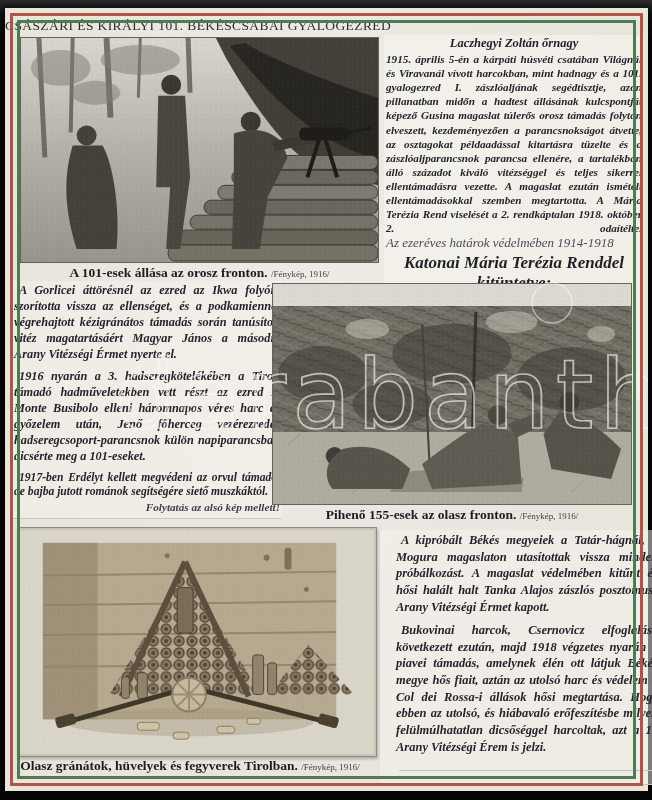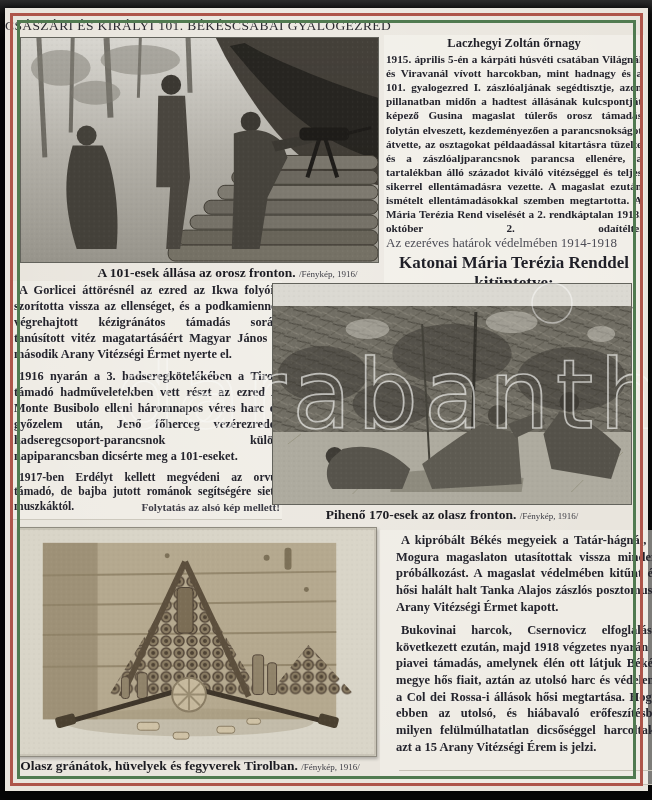--- a/index.html
+++ b/index.html
@@ -31,26 +31,26 @@
   .photo-russian{left:15px;top:29px;width:357px;height:224px;}
   .photo-italian{left:267px;top:275px;width:358px;height:220px;}
   .photo-postcard{left:12px;top:519px;width:358px;height:228px;border:1px solid #8f8b80;
     box-shadow:1px 2px 3px rgba(0,0,0,.25);}
 
   .caption{
     position:absolute;text-align:center;font-weight:700;font-size:13.5px;color:#1c1c22;
     white-space:nowrap;
   }
   .caption .credit{font-weight:400;font-size:9px;color:#3d3d45;}
-  .cap-russian{left:15px;top:257px;width:359px;margin-left:28px;}
+  .cap-russian{left:15px;top:257px;width:359px;}
   .cap-italian{left:267px;top:499px;width:360px;}
   .cap-tirol{left:0;top:750px;width:370px;}
 
   
-  .txt{color:#24242d;text-align:justify;font-weight:700;}
+  .txt{color:#24242d;text-align:justify;font-weight:700;font-style:italic;}
   .officer-block{
     position:absolute;left:379px;top:27px;width:256px;
     background:rgba(248,246,240,.55);padding:1px 2px;
   }
   .officer-heading{text-align:center;font-size:12.5px;font-weight:700;margin:0 0 1px;color:#1f1f27;}
   .officer-bio{font-size:11.2px;line-height:1.26;margin:0;}
   .motto{font-weight:400;font-size:13px;color:#4c4c55;white-space:nowrap;}
   .award-line{text-align:center;font-size:17px;font-weight:700;margin:1px 0 0;color:#1f1f27;}
   .medals{margin:2px 0 0 52px;width:158px;}
   .medal-row{display:flex;justify-content:space-between;font-size:11.4px;font-weight:700;line-height:1.38;color:#22222b;}
@@ -217,21 +217,21 @@
         <path d="M70,165 C100,158 120,168 138,185 L130,205 L60,205 C52,196 52,180 62,172 Z" fill="#57544c"></path>
         <circle cx="226" cy="131" r="10" fill="#4a473f"></circle>
         <path d="M210,140 C190,150 170,165 150,180 L160,205 L250,200 L246,150 Z" fill="#5e5b52"></path>
         <path d="M236,140 L268,128 L274,140 L244,154 Z" fill="#57544c"></path>
         <circle cx="298" cy="118" r="10" fill="#3f3c36"></circle>
         <path d="M288,128 C310,130 330,145 350,165 L340,195 L280,185 L272,150 Z" fill="#55524a"></path>
         <rect width="360" height="220" fill="url(#grain2)"></rect>
       </svg>
     </div>
     <div class="caption cap-italian">
-      <span>Pihenő 170-esek az olasz fronton.</span>
+      <span>Pihenő 155-esek az olasz fronton.</span>
       <span class="credit">/Fénykép, 1916/</span>
     </div>
 
     <div class="photo photo-postcard">
       <svg viewBox="0 0 360 230" preserveAspectRatio="none">
         <defs>
           <pattern id="shellp" width="13" height="12" patternUnits="userSpaceOnUse">
             <circle cx="6" cy="6" r="5" fill="#8a7c63" stroke="#55483a" stroke-width="1.5"></circle>
             <circle cx="6" cy="6" r="2" fill="#4e4234"></circle>
           </pattern>

